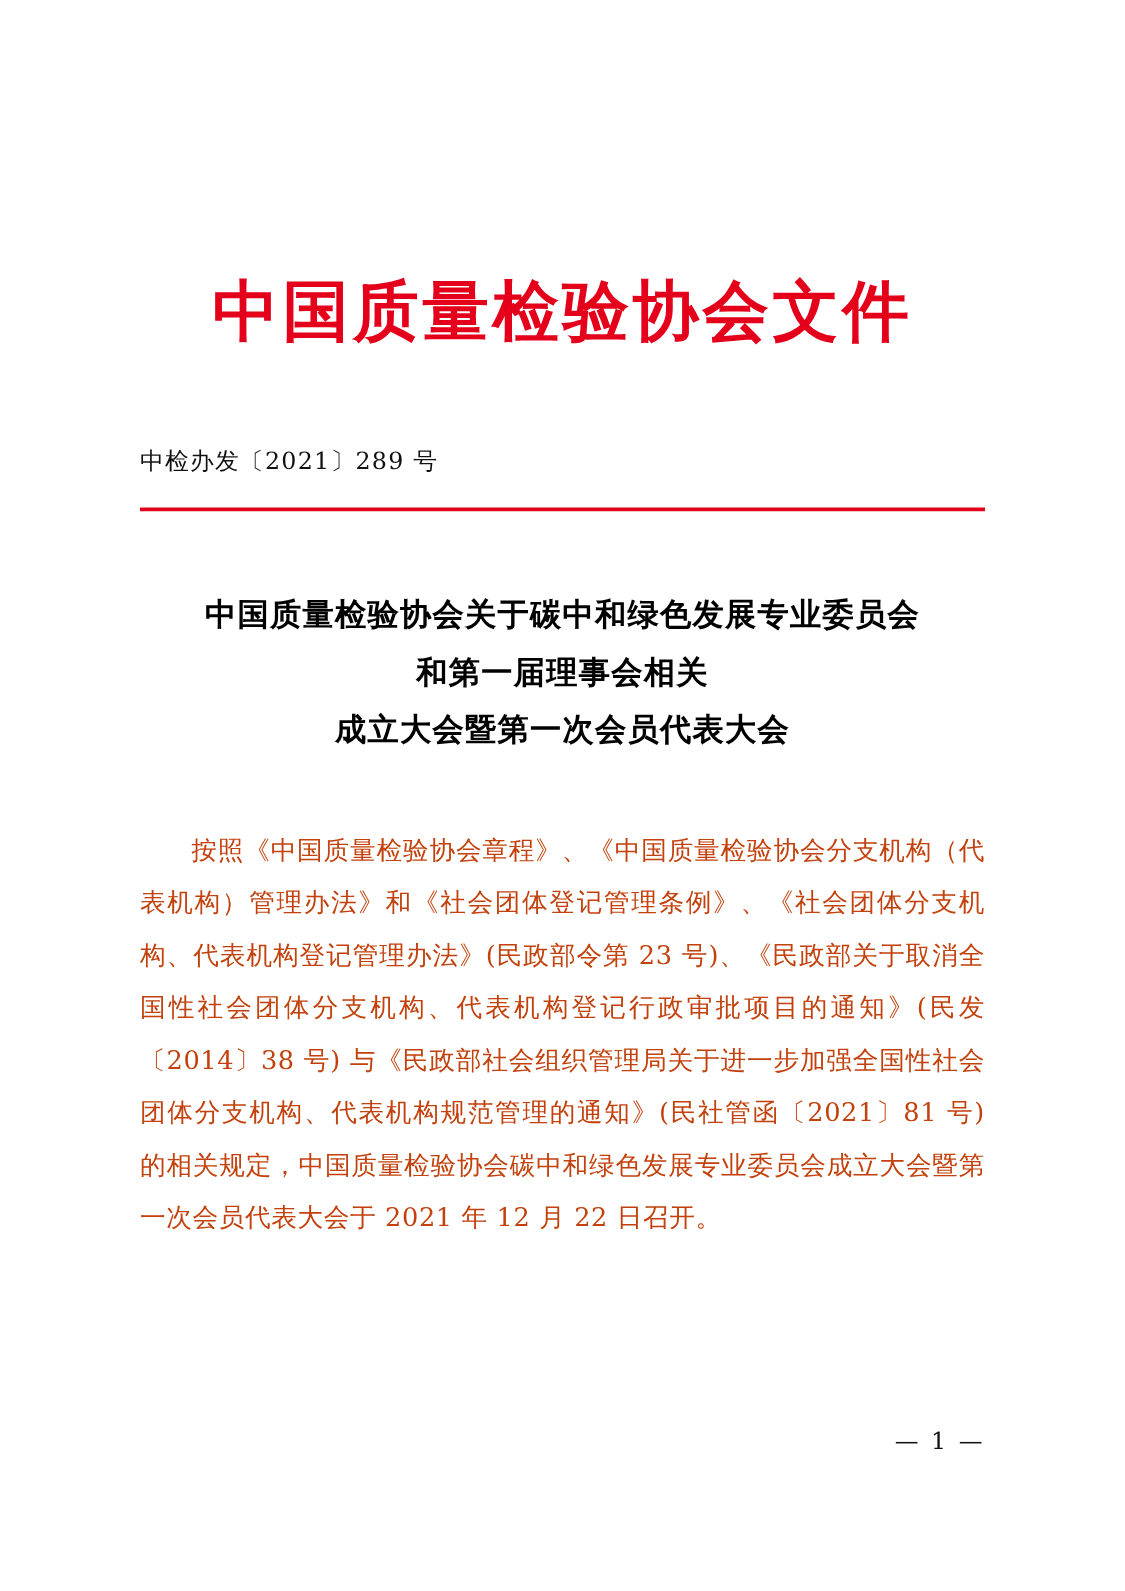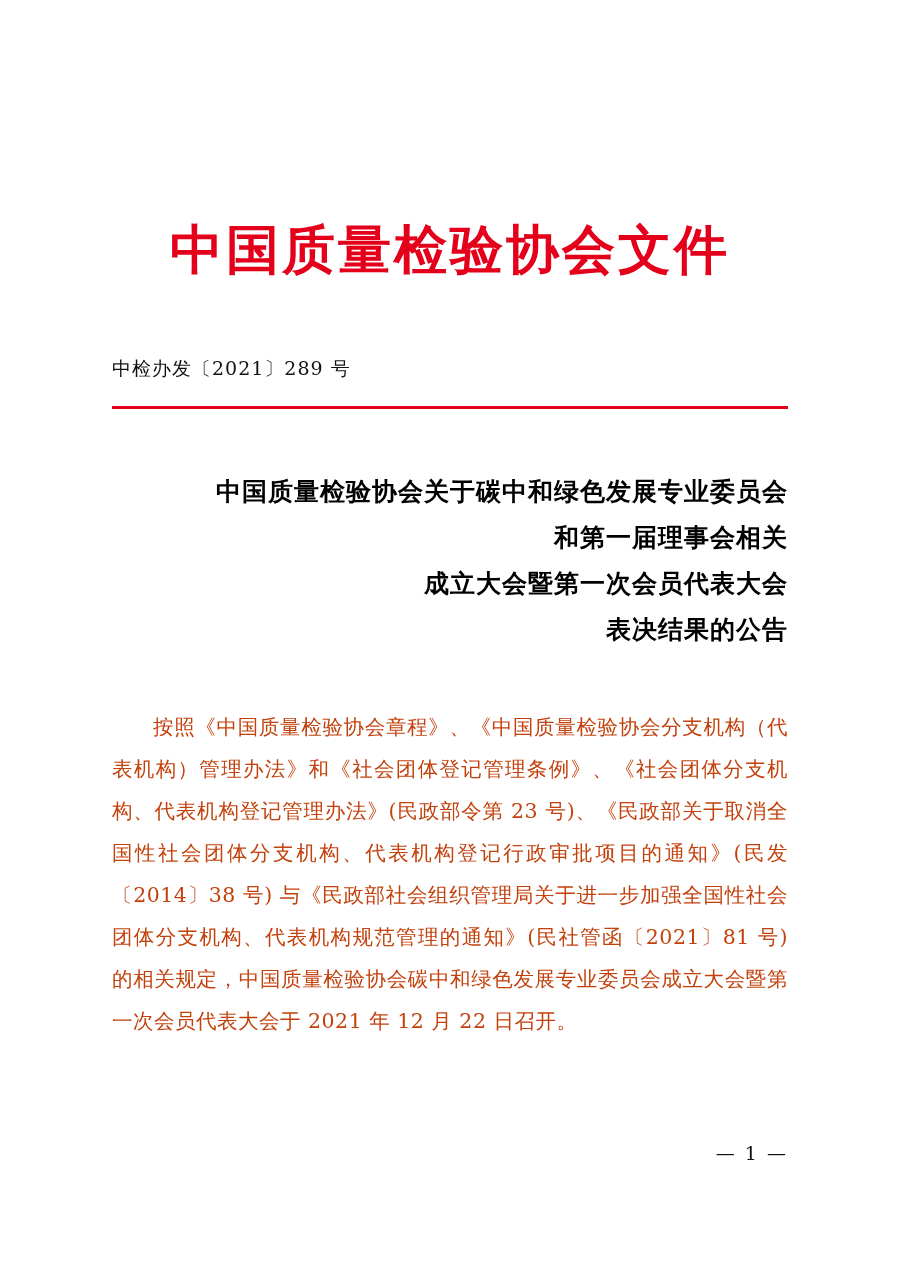--- a/index.html
+++ b/index.html
@@ -42,21 +42,21 @@
     font-family: "DejaVu Serif", "Liberation Serif", serif;
   }
   .red-rule {
     margin-top: 24px;
     height: 3px;
     background: #e4001b;
     width: 100%;
   }
   .title-block {
     margin-top: 60px;
-    text-align: right;
+    text-align: center;
     font-family: "DejaVu Serif", "Liberation Serif", serif;
     font-weight: bold;
     font-size: 25px;
     color: #000000;
     line-height: 1.85;
     letter-spacing: 1px;
   }
   .title-line {
     display: block;
     white-space: nowrap;
@@ -94,21 +94,20 @@
     <div class="masthead">中国质量检验协会文件</div>
 
     <div class="doc-number">中检办发〔2021〕289 号</div>
 
     <div class="red-rule"></div>
 
     <div class="title-block">
       <span class="title-line">中国质量检验协会关于碳中和绿色发展专业委员会</span>
       <span class="title-line">和第一届理事会相关</span>
       <span class="title-line">成立大会暨第一次会员代表大会</span>
-      <span class="title-line">表决结果的公告</span>
     </div>
 
     <div class="body-text">
       <p>按照《中国质量检验协会章程》、《中国质量检验协会分支机构（代表机构）管理办法》和《社会团体登记管理条例》、《社会团体分支机构、代表机构登记管理办法》(民政部令第 23 号)、《民政部关于取消全国性社会团体分支机构、代表机构登记行政审批项目的通知》(民发〔2014〕38 号) 与《民政部社会组织管理局关于进一步加强全国性社会团体分支机构、代表机构规范管理的通知》(民社管函〔2021〕81 号) 的相关规定，中国质量检验协会碳中和绿色发展专业委员会成立大会暨第一次会员代表大会于 2021 年 12 月 22 日召开。</p>
     </div>
 
     <div class="page-number">— 1 —</div>
 
   </div>
 </div>

